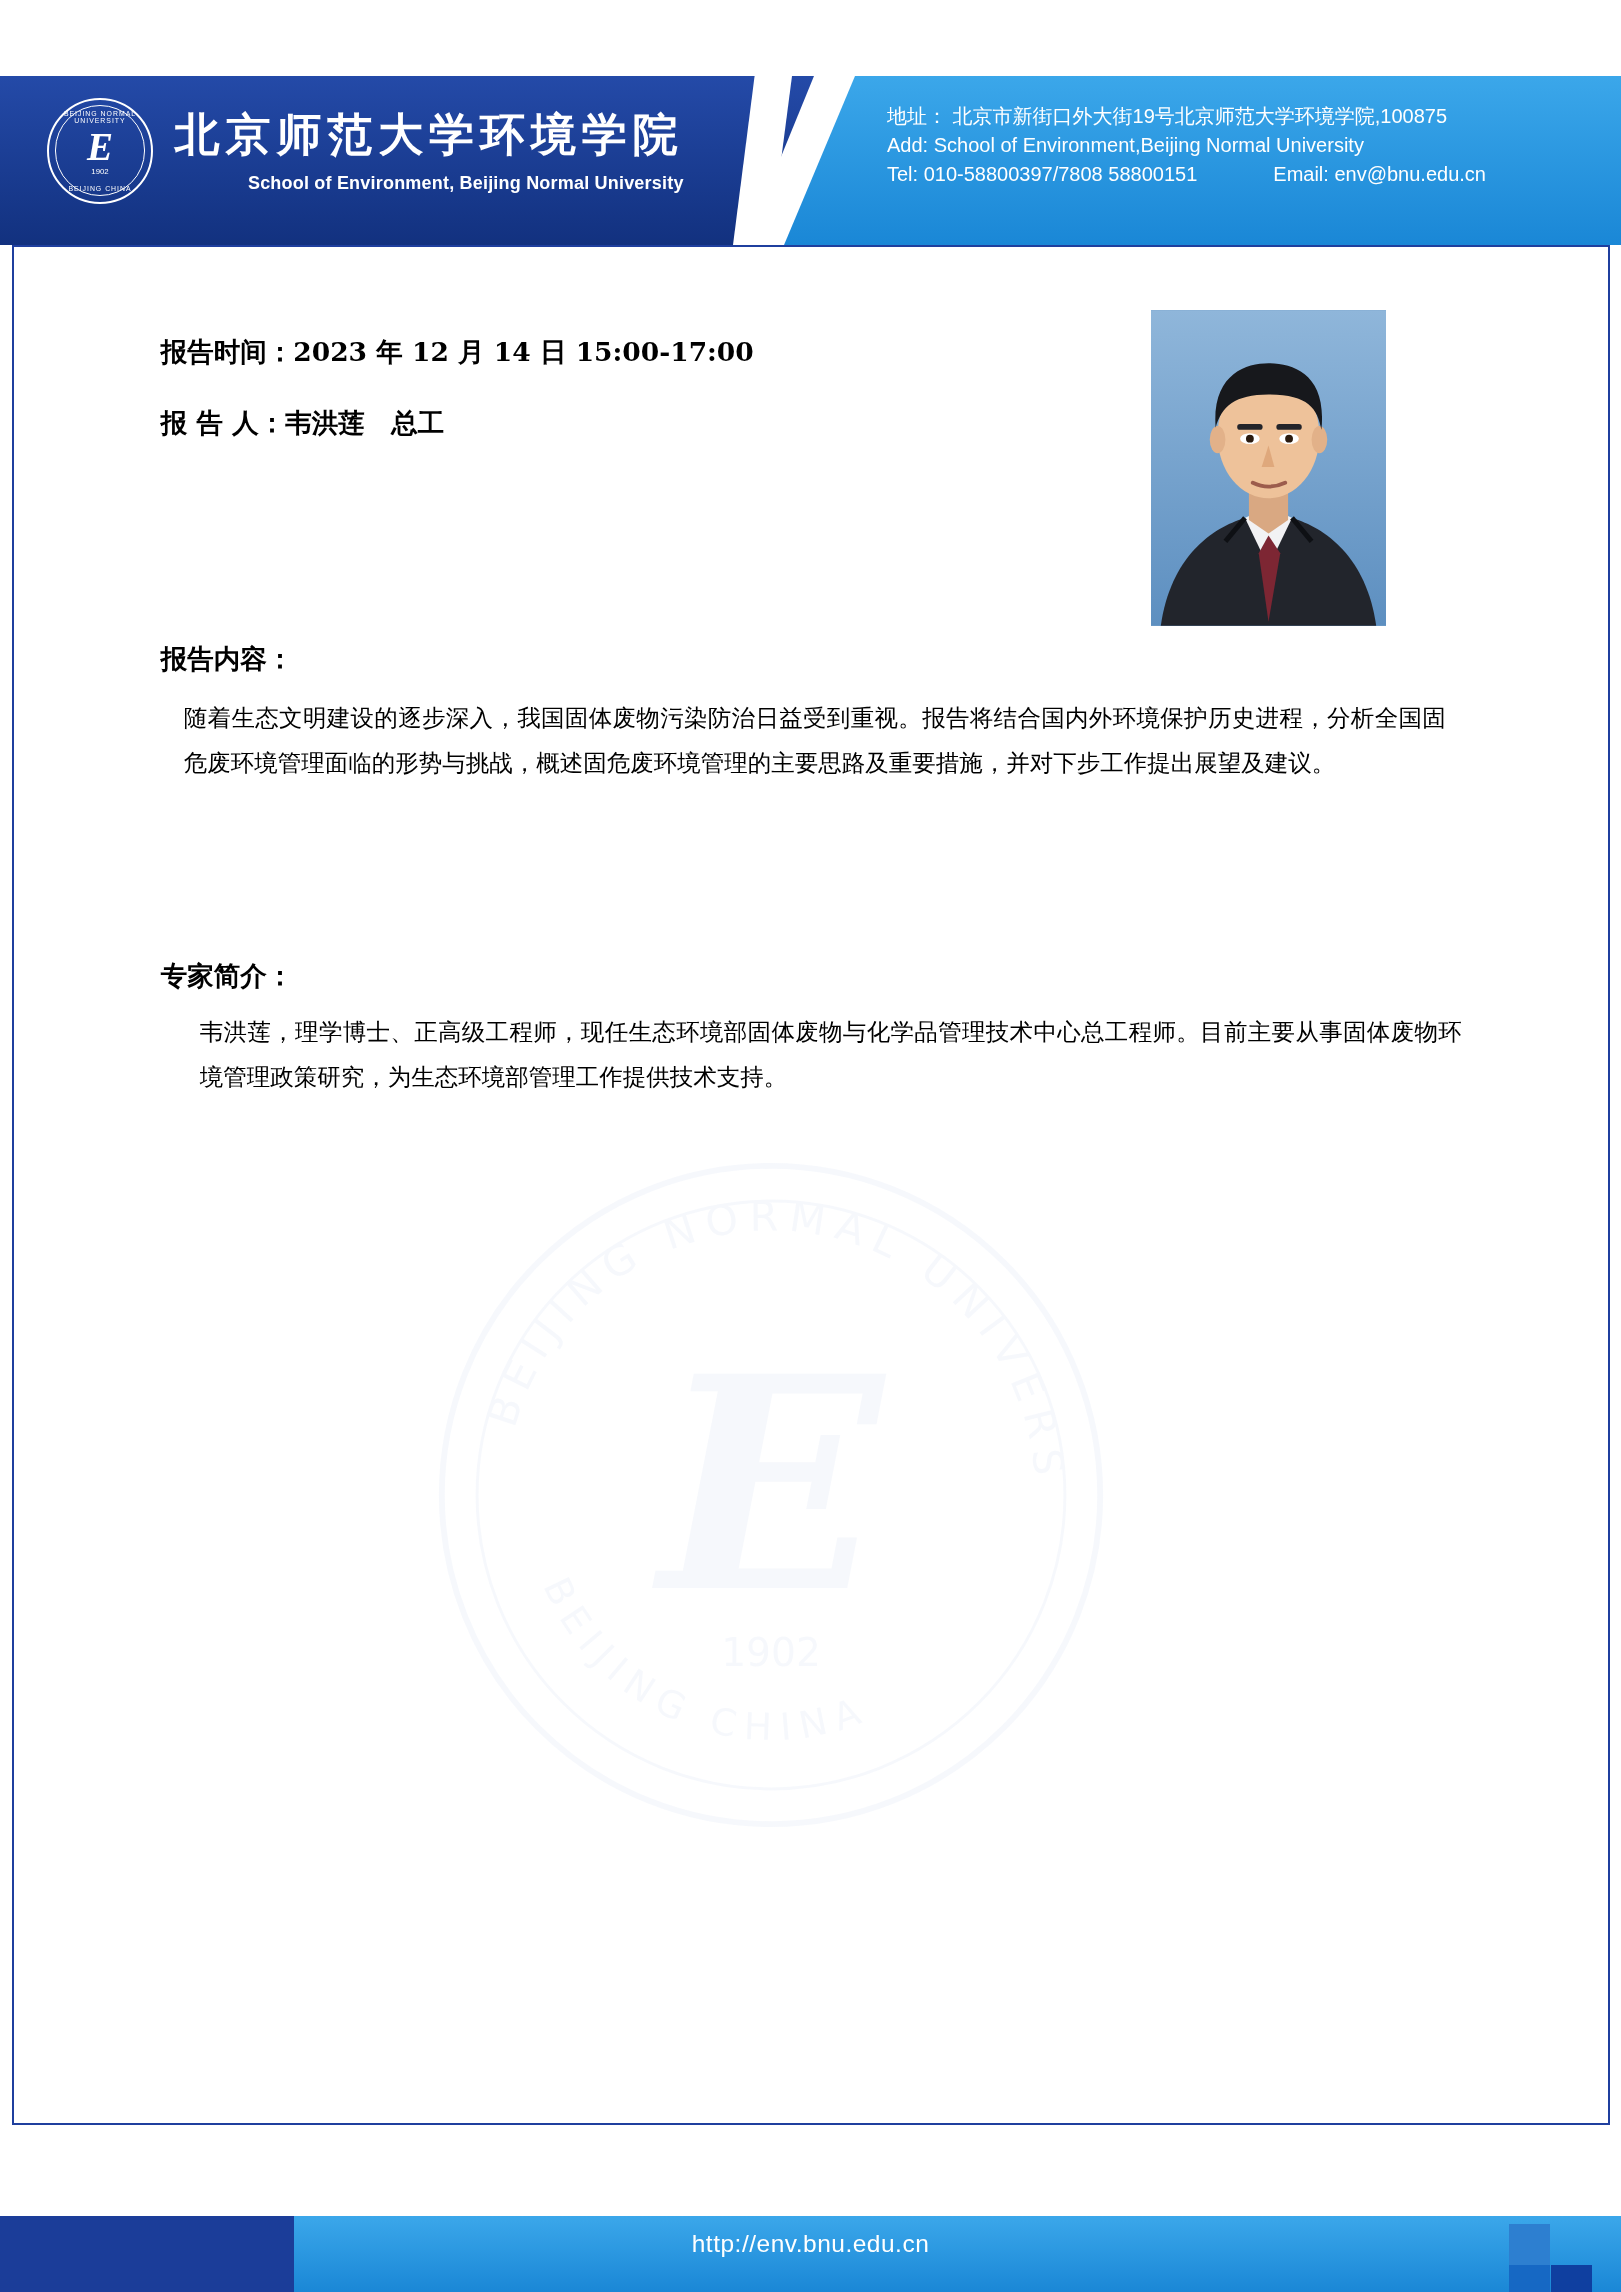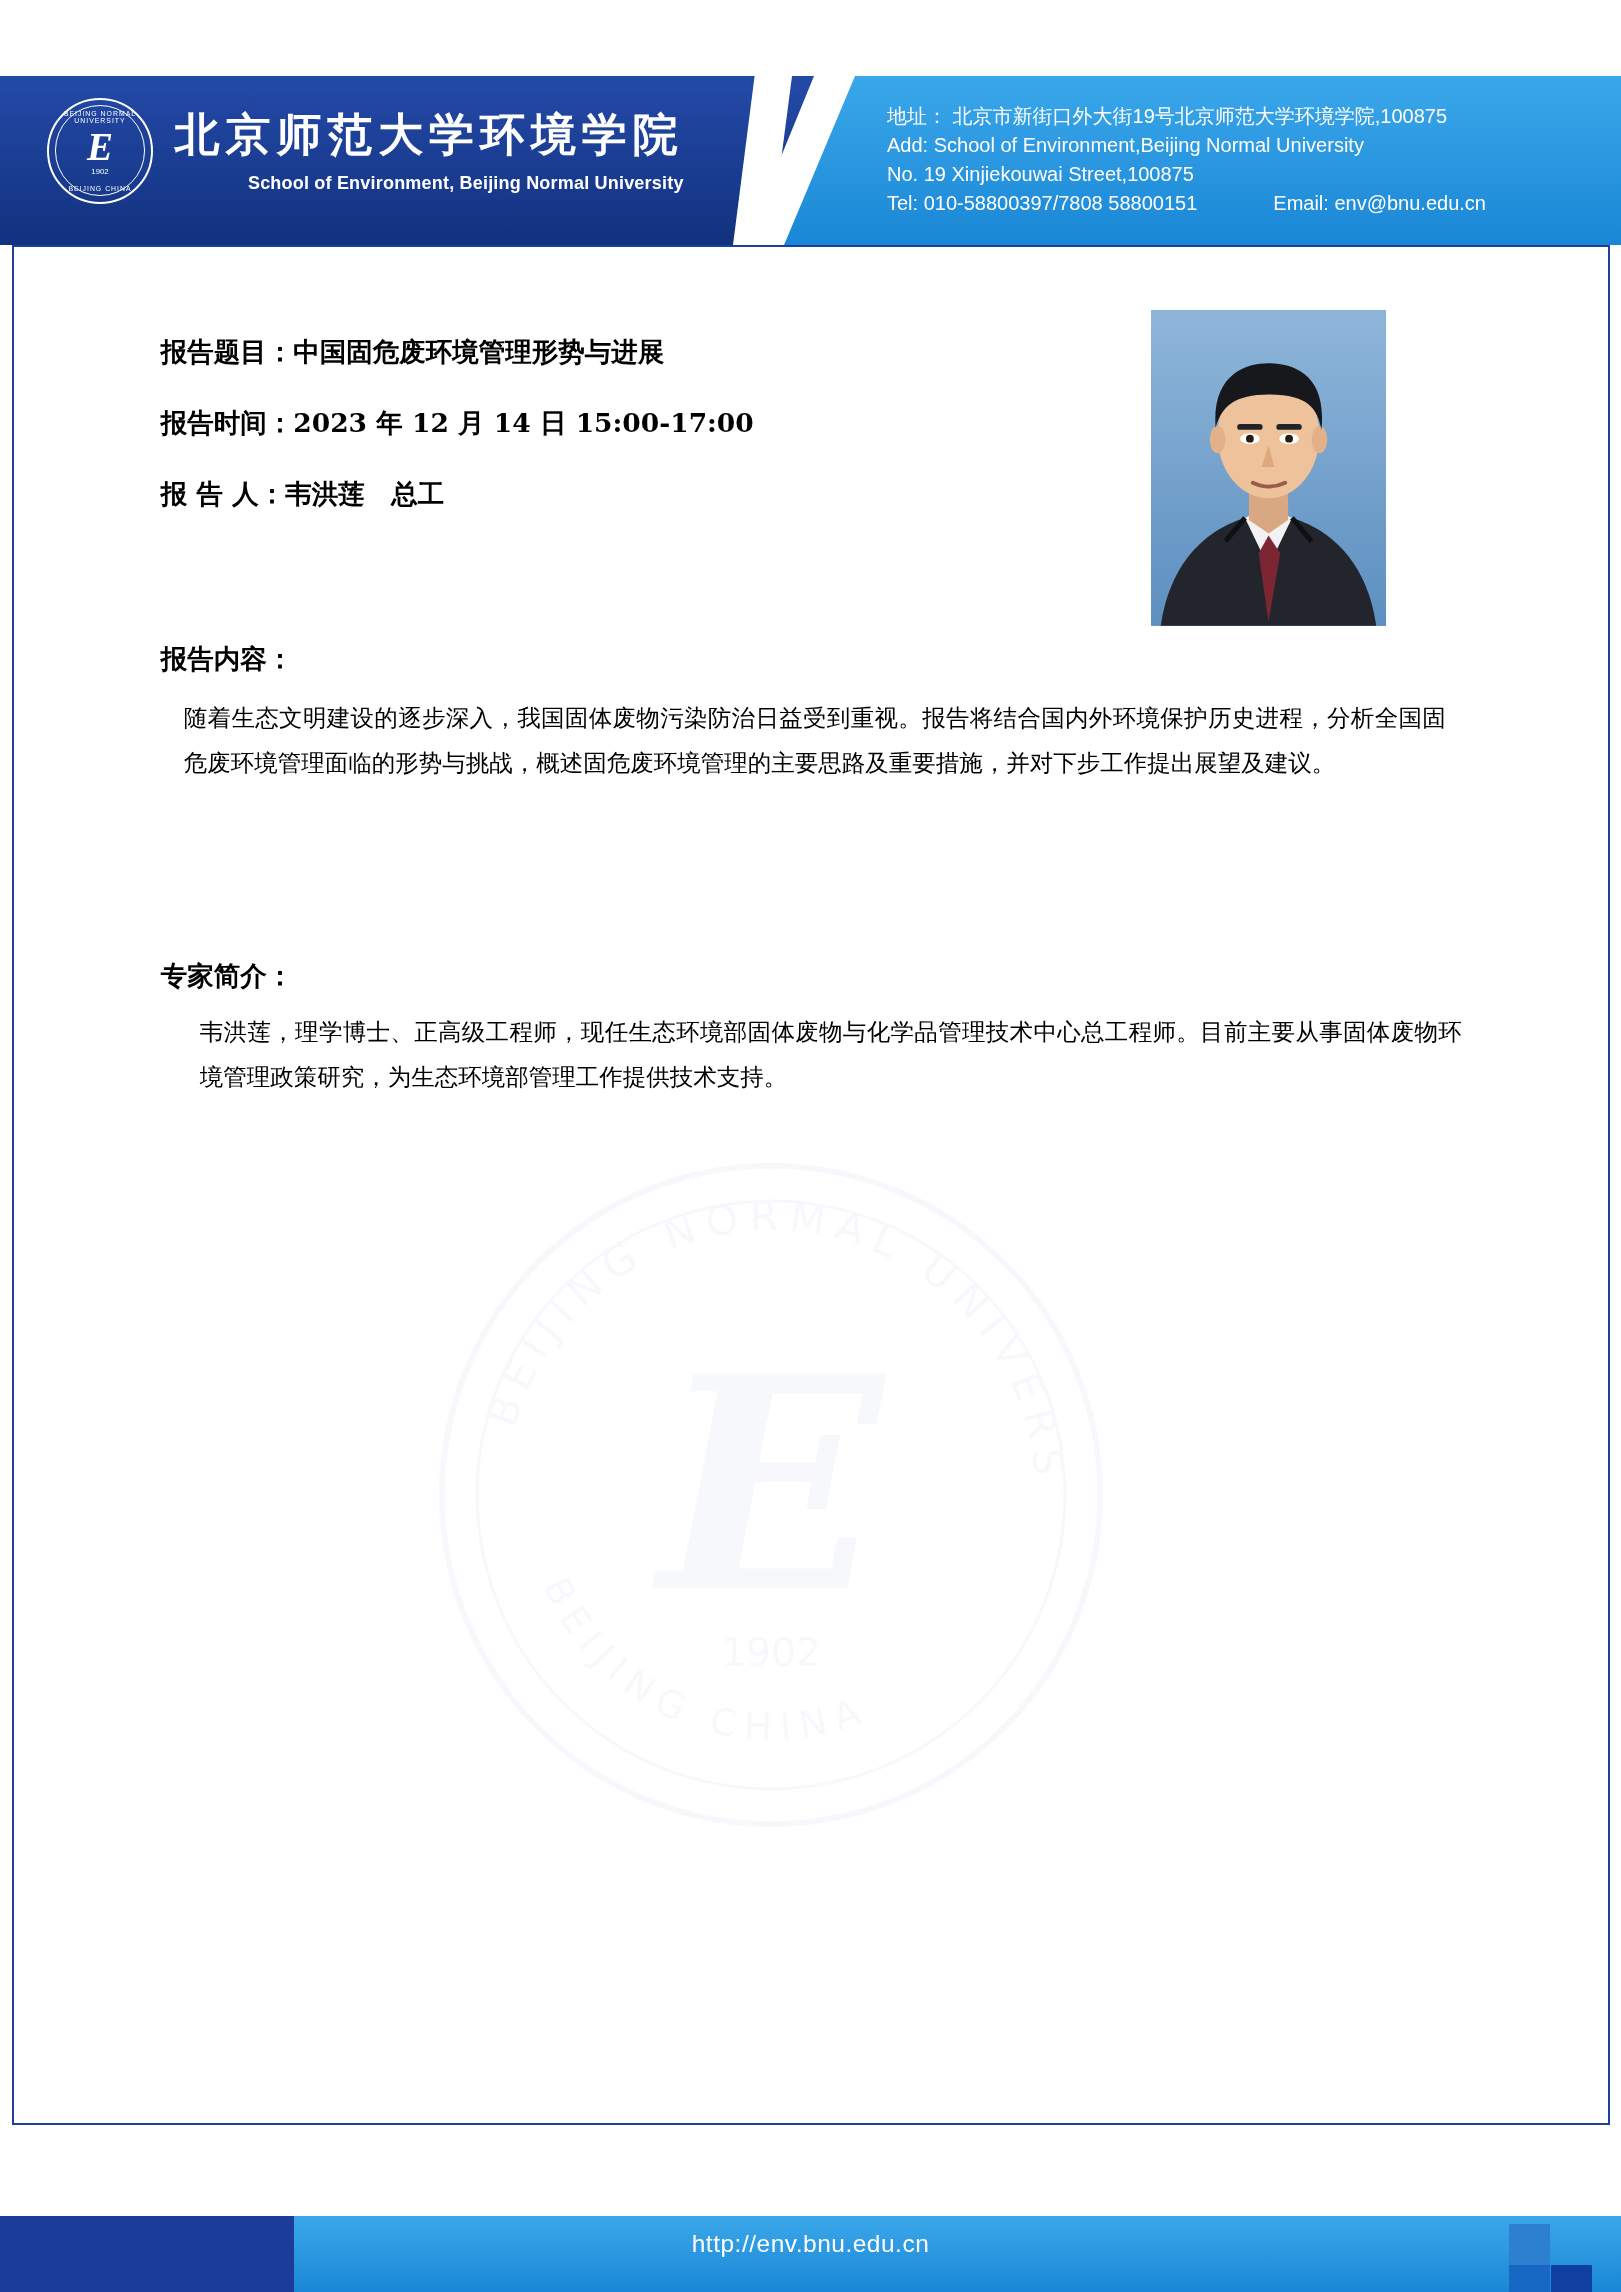--- a/index.html
+++ b/index.html
@@ -329,21 +329,20 @@
       </div>
       <div class="logo-text">
         <div class="logo-cn">北京师范大学环境学院</div>
         <div class="logo-en">School of Environment, Beijing Normal University</div>
       </div>
     </div>
 
     <div class="contact">
       <div class="row">地址： 北京市新街口外大街19号北京师范大学环境学院,100875</div>
       <div class="row">Add:  School of Environment,Beijing Normal University</div>
-      <div class="row">No. 19 Xinjiekouwai Street,100875</div>
       <div class="row tel-row">
         <span>Tel: 010-58800397/7808  58800151</span><span class="email">Email: env@bnu.edu.cn</span>
       </div>
     </div>
   </div>
 
   <div class="page-border"></div>
 
   <div class="content">
 
@@ -401,23 +400,20 @@
 
         <path d="M 104 176 Q 120 184 137 176" stroke="#9c5c4c" stroke-width="4" fill="none" stroke-linecap="round"></path>
 
         <path d="M 96 212 L 76 236" stroke="#0e1014" stroke-width="5" fill="none"></path>
         <path d="M 144 212 L 164 236" stroke="#0e1014" stroke-width="5" fill="none"></path>
       </svg>
     </div>
 
     <div class="meta">
       <div class="meta-line">
-        <span class="lbl">报告题目：</span><span>中国固危废环境管理形势与进展</span>
-      </div>
-      <div class="meta-line">
         <span class="lbl">报告时间：</span><span>2023 年 12 月 14 日 15:00-17:00</span>
       </div>
       <div class="meta-line">
         <span class="lbl">报 告 人：</span><span>韦洪莲　总工</span>
       </div>
     </div>
 
     <div class="sec-title" id="sec-content-title">报告内容：</div>
     <div class="body-par" id="report-body">随着生态文明建设的逐步深入，我国固体废物污染防治日益受到重视。报告将结合国内外环境保护历史进程，分析全国固危废环境管理面临的形势与挑战，概述固危废环境管理的主要思路及重要措施，并对下步工作提出展望及建议。</div>
 

